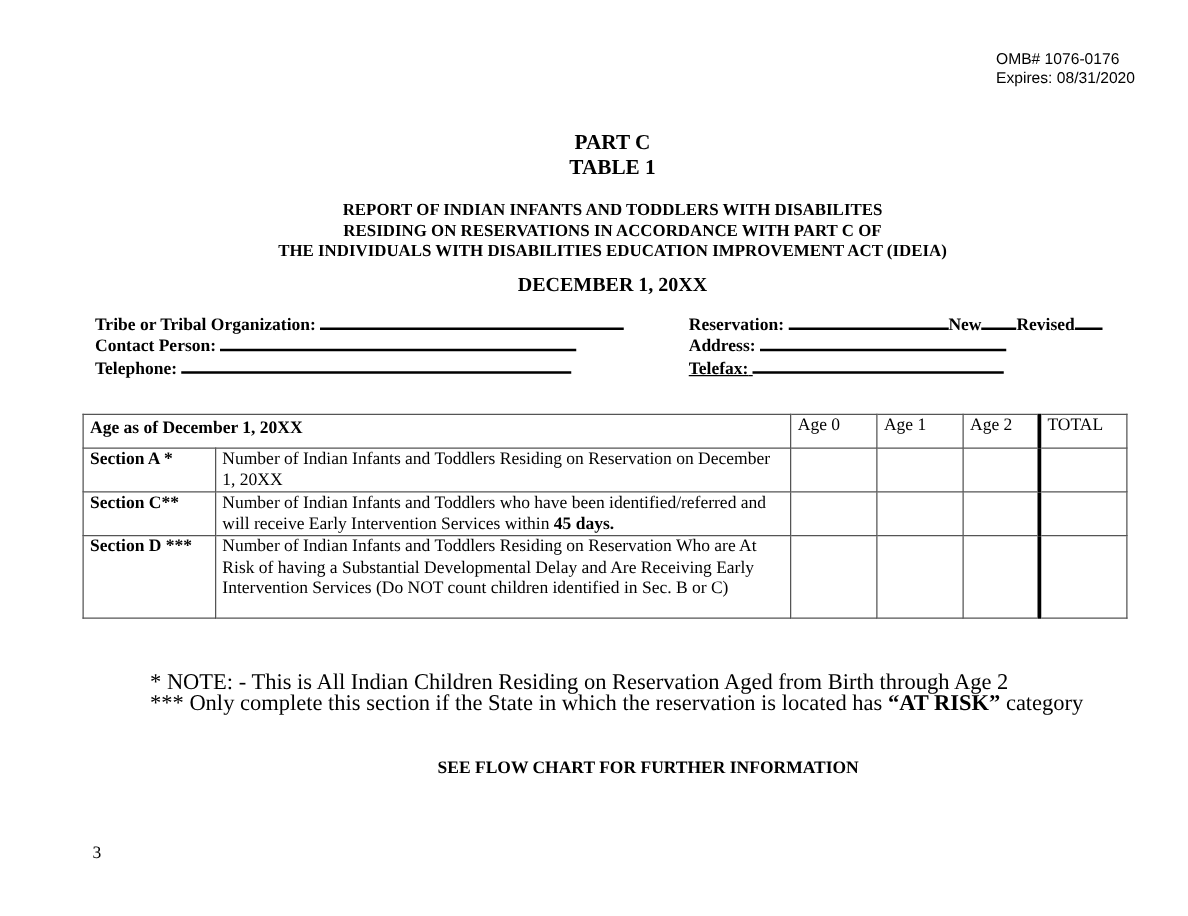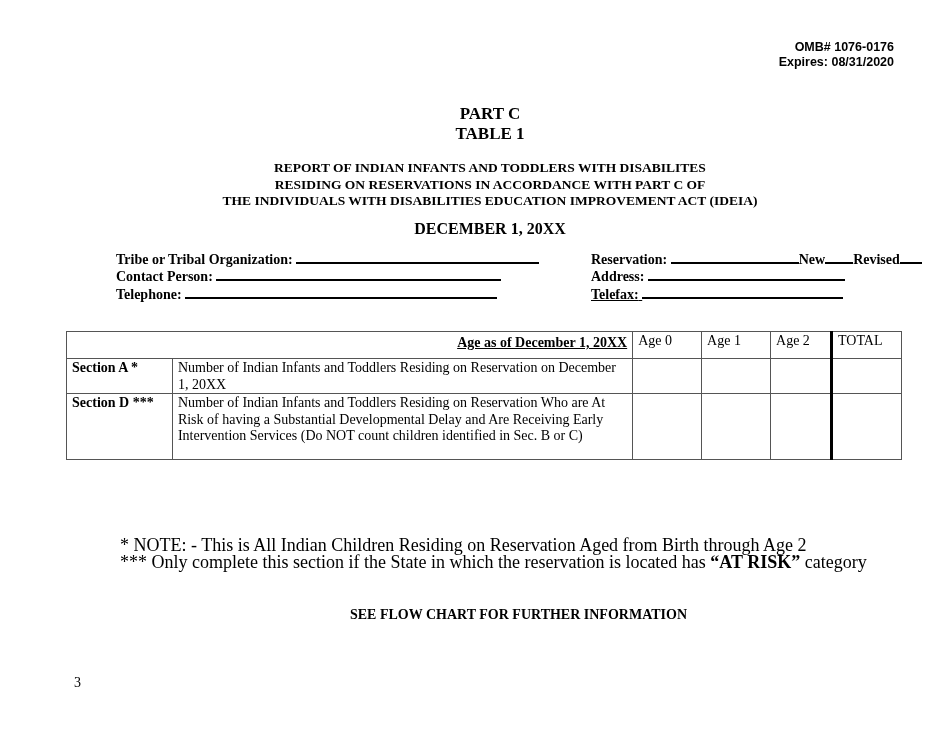--- a/index.html
+++ b/index.html
@@ -1,24 +1,24 @@
 <!DOCTYPE html>
 <html><head>
 <meta charset="utf-8">
 <style>
   html, body { margin:0; padding:0; background:#fff; }
   body { width:950px; height:733px; position:relative; overflow:hidden; color:#000;
          font-family:"Liberation Serif", serif; }
-  .omb { position:absolute; right:56px; top:40px; text-align:right;
-         font-family:"Liberation Sans", sans-serif; font-size:12.5px; line-height:15px;font-weight:bold; }
+  .omb { position:absolute; right:42px; top:40px; text-align:left;
+         font-family:"Liberation Sans", sans-serif; font-size:12.5px; line-height:15px; }
   .title { position:absolute; left:0; width:980px; text-align:center; font-weight:bold; }
   .t1 { top:104px; font-size:17px; line-height:20px; }
   .sub { top:160px; font-size:13.5px; line-height:16.5px; }
   .date { top:220px; font-size:16px; }
-  .field { position:absolute; font-weight:bold; font-size:14px; line-height:17px; white-space:nowrap;margin-left:40px; }
+  .field { position:absolute; font-weight:bold; font-size:14px; line-height:17px; white-space:nowrap; }
   .line { display:inline-block; border-bottom:2px solid #000; height:12px; vertical-align:baseline; }
   table.main { position:absolute; left:66px; top:331px; border-collapse:collapse; width:836px; font-size:14px; }
   table.main td { border:1px solid #555; vertical-align:top; padding:1px 5px 0 5px; line-height:16.5px; }
   table.main td.thick { border-left:3px solid #000; }
   .notes { position:absolute; left:120px; top:537px; font-size:18px; line-height:17px; }
   .see { position:absolute; left:350px; top:607px; font-weight:bold; font-size:14px; }
   .page { position:absolute; left:74px; top:675px; font-size:14px; }
 </style>
 </head>
 <body>
@@ -71,29 +71,37 @@
   <colgroup>
     <col style="width:106px">
       <col style="width:461px">
       <col style="width:69px">
       <col style="width:69px">
       <col style="width:61px">
       <col style="width:70px">
   </colgroup>
   <tbody>
       <tr style="height:27px">
-    <td colspan="2" style="text-align:right;font-weight:bold;padding-top:3px;text-decoration:underline;">Age as of December 1, 20XX</td>
+    <td colspan="2" style="text-align:left;font-weight:bold;padding-top:3px;">Age as of December 1, 20XX</td>
     <td>Age 0</td>
     <td>Age 1</td>
     <td>Age 2</td>
     <td class="thick">TOTAL</td>
   </tr>
   <tr style="height:34px">
     <td style="font-weight:bold">Section A *</td>
     <td><span>Number of Indian Infants and Toddlers Residing on Reservation on December 1, 20XX</span></td>
+    <td></td>
+    <td></td>
+    <td></td>
+    <td class="thick"></td>
+  </tr>
+  <tr style="height:33px">
+    <td style="font-weight:bold">Section C**</td>
+    <td><span>Number of Indian Infants and Toddlers who have been identified/referred and will receive Early Intervention Services within </span><b>45 days.</b></td>
     <td></td>
     <td></td>
     <td></td>
     <td class="thick"></td>
   </tr>
   <tr style="height:66px">
     <td style="font-weight:bold">Section D ***</td>
     <td><span>Number of Indian Infants and Toddlers Residing on Reservation Who are At Risk of having a Substantial Developmental Delay and Are Receiving Early Intervention Services (Do NOT count children identified in Sec. B or C)</span></td>
     <td></td>
     <td></td>

